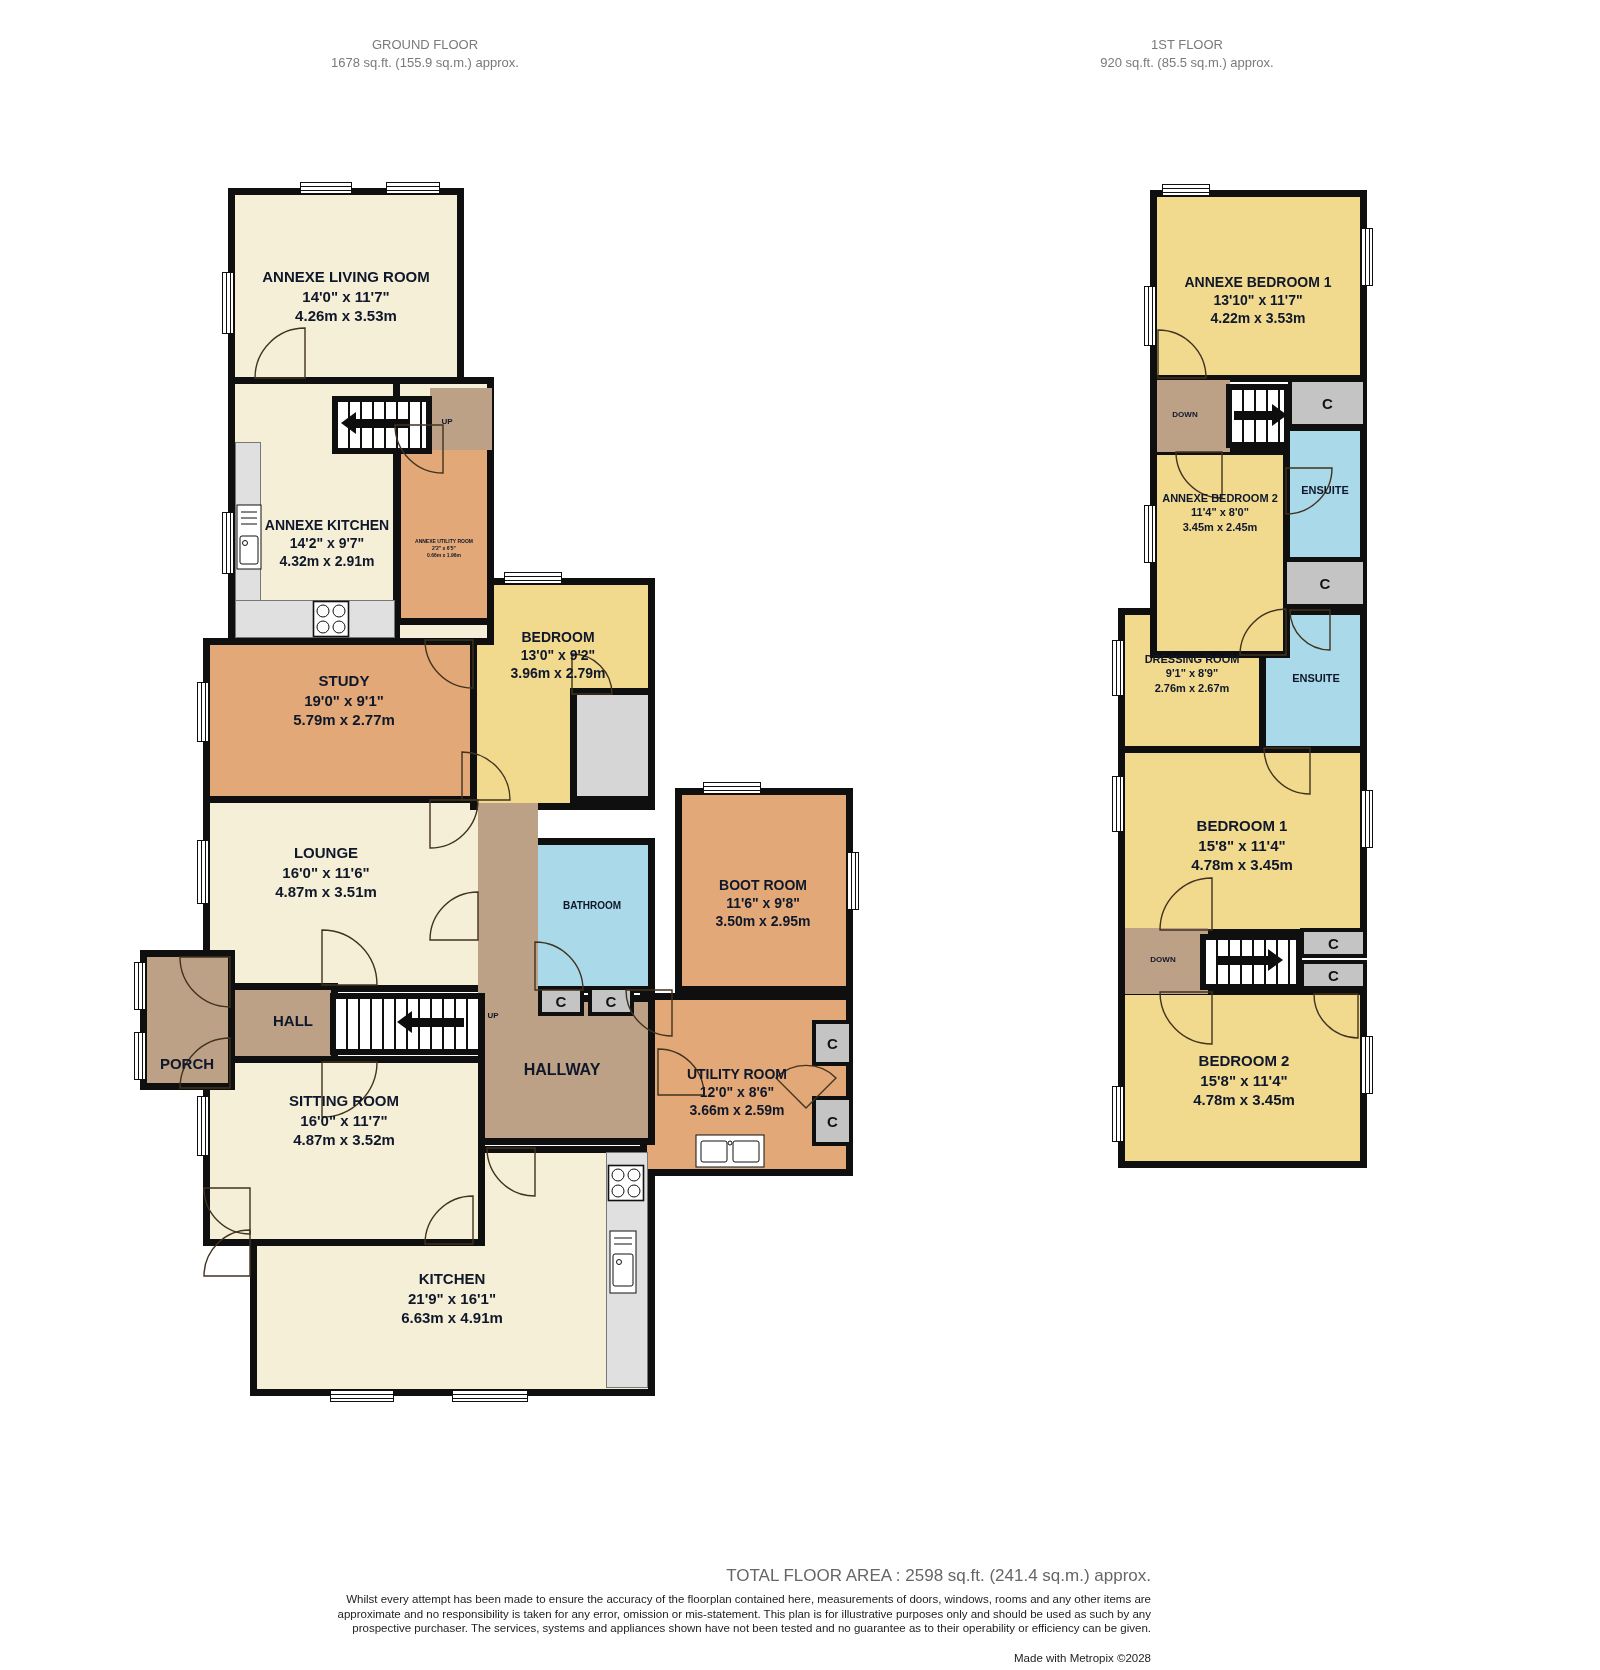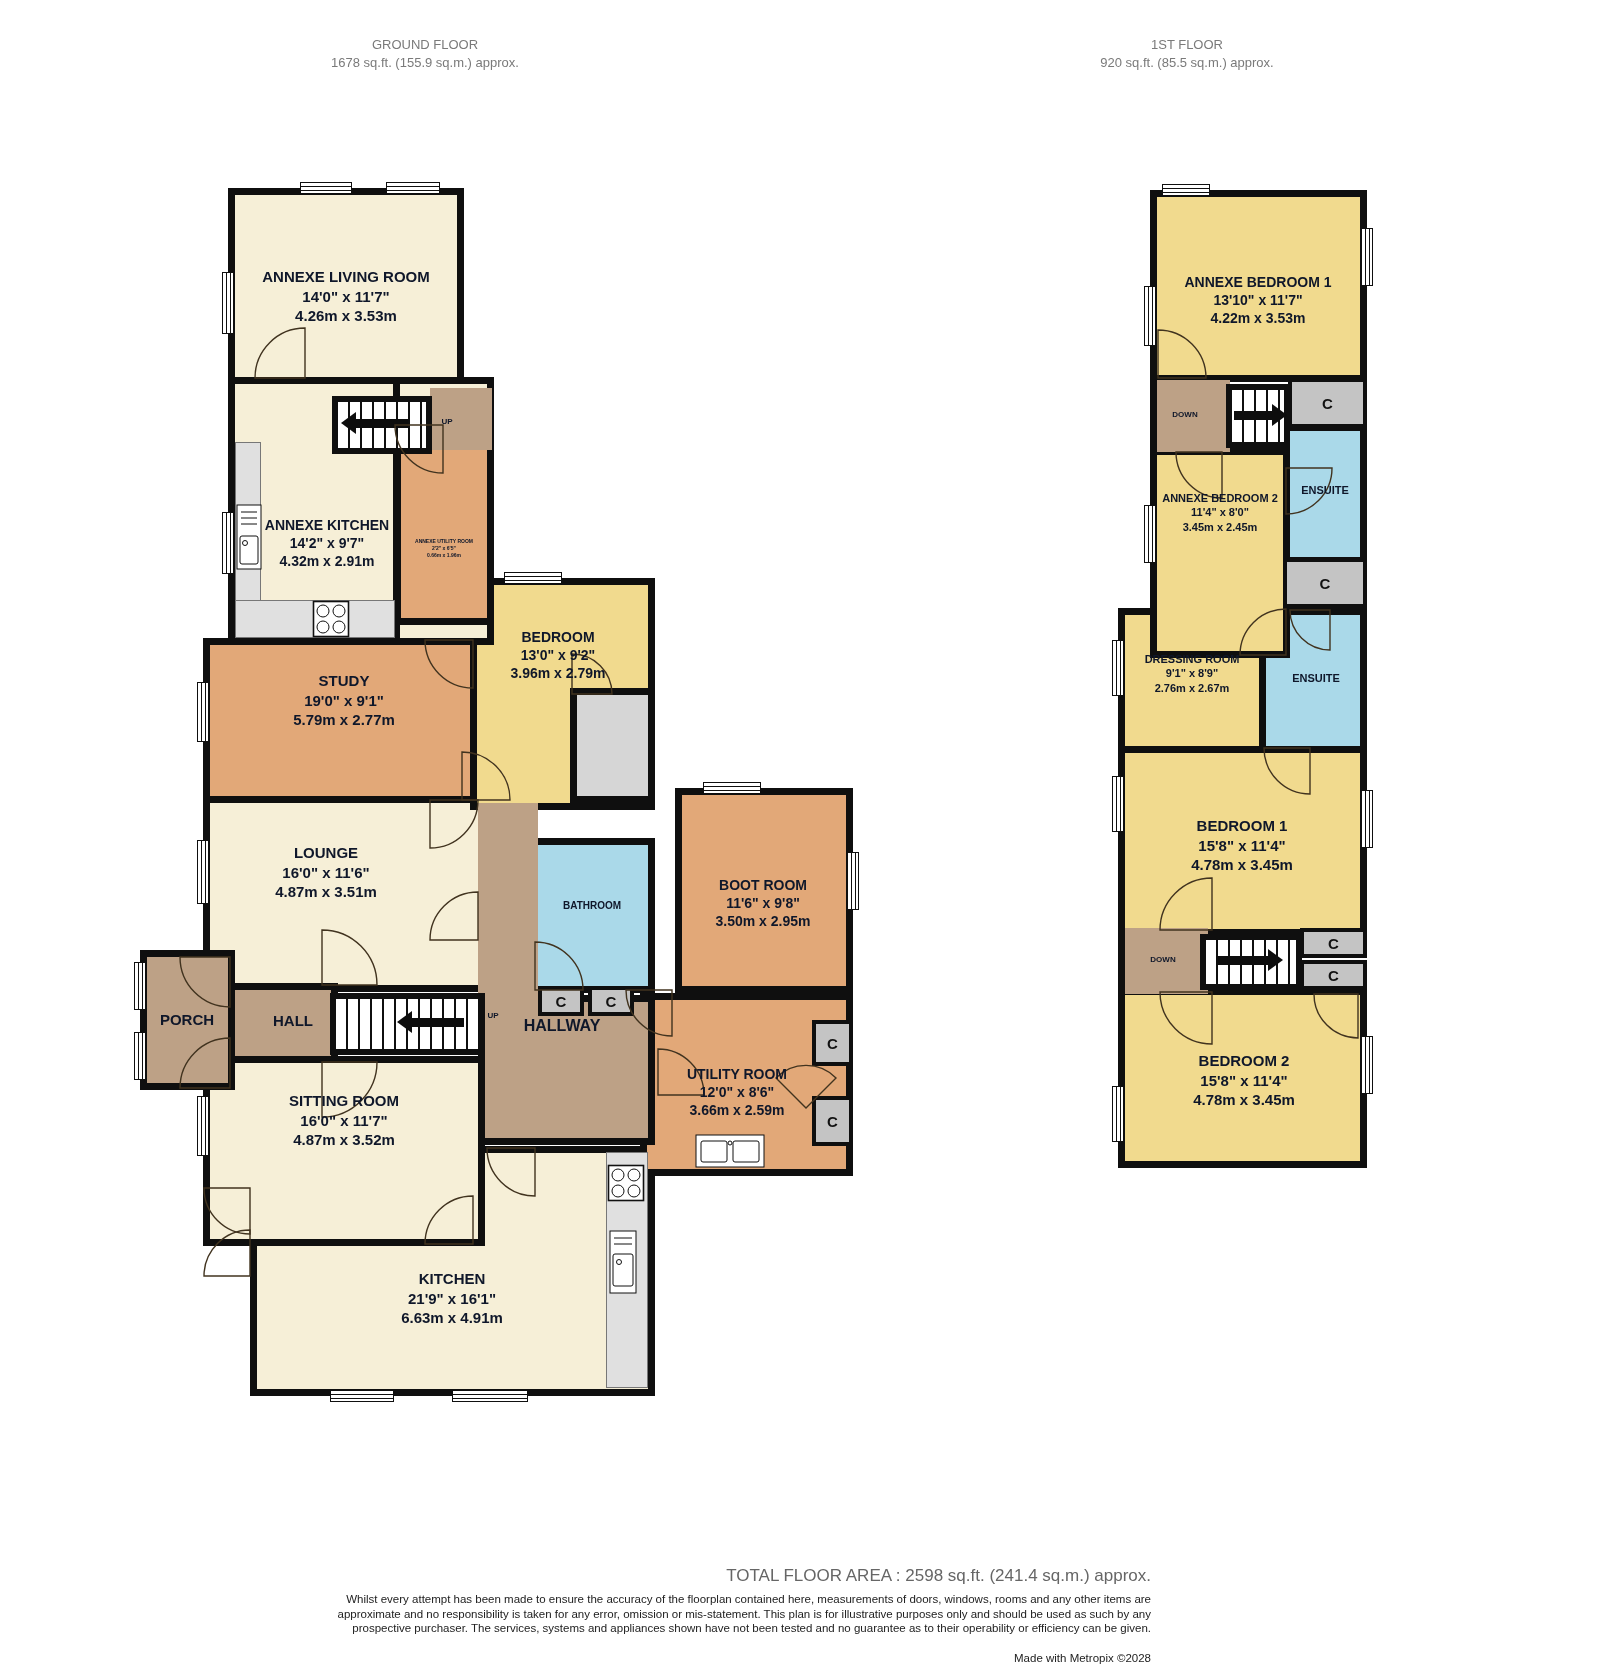--- a/index.html
+++ b/index.html
@@ -237,27 +237,27 @@
   <span class="ln">4.87m x 3.51m</span>
 </div>
 <div class="lbl fs10" style="left:592px;top:905px">
   <span class="ln">BATHROOM</span>
 </div>
 <div class="lbl fs13" style="left:763px;top:903px">
   <span class="ln">BOOT ROOM</span>
   <span class="ln">11'6" x 9'8"</span>
   <span class="ln">3.50m x 2.95m</span>
 </div>
-<div class="lbl fs15" style="left:187px;top:1020px">
+<div class="lbl fs15" style="left:187px;top:1064px">
   <span class="ln">PORCH</span>
 </div>
 <div class="lbl fs15" style="left:293px;top:1021px">
   <span class="ln">HALL</span>
 </div>
-<div class="lbl fs16" style="left:562px;top:1026px">
+<div class="lbl fs16" style="left:562px;top:1070px">
   <span class="ln">HALLWAY</span>
 </div>
 <div class="lbl fs13" style="left:737px;top:1092px">
   <span class="ln">UTILITY ROOM</span>
   <span class="ln">12'0" x 8'6"</span>
   <span class="ln">3.66m x 2.59m</span>
 </div>
 <div class="lbl fs15" style="left:344px;top:1120px">
   <span class="ln">SITTING ROOM</span>
   <span class="ln">16'0" x 11'7"</span>

